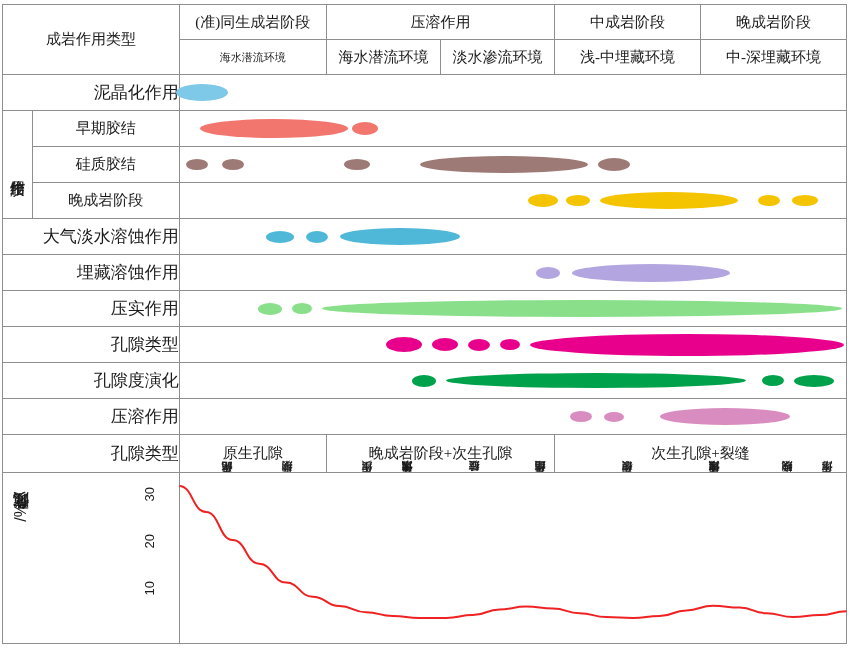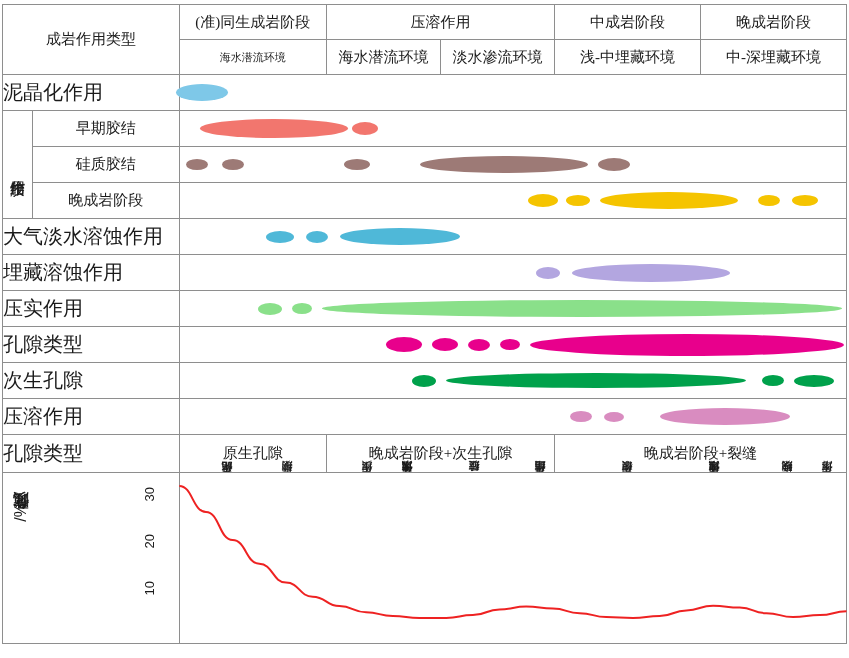--- a/index.html
+++ b/index.html
@@ -2,21 +2,21 @@
 <html><head>
 <meta charset="utf-8">
 <style>
   html,body{margin:0;padding:0;background:#fff;}
   body{font-family:"Liberation Sans","DejaVu Sans",sans-serif;color:#1a1a1a;}
   #wrap{position:relative;width:849px;height:658px;overflow:hidden;}
   .tbl{position:absolute;left:2px;top:4px;width:845px;border-collapse:collapse;table-layout:fixed;}
   .tbl td,.tbl th{border:1px solid #8e8e8e;padding:0;font-weight:normal;}
   .hdr{text-align:center;font-size:15px;height:34px;font-family:Liberation Serif, serif;}
   .lbl{text-align:center;font-size:15px;}
-  .rowlbl{width:155px;text-align:left;font-size:20px;height:35px;}
+  .rowlbl{width:155px;text-align:right;font-size:17px;height:35px;}
   .cellbar{position:relative;height:35px;}
   .vert{writing-mode:vertical-rl;text-orientation:upright;}
   .group-v{width:26px;text-align:center;font-size:15px;line-height:1.1;}
   .group-v span{display:inline-block;}
   .sub{width:129px;text-align:center;font-size:11px;}
   
   #bars{position:absolute;left:0;top:0;width:849px;height:658px;pointer-events:none;}
   .ell{position:absolute;border-radius:50%;}
   
   .chartbox{position:relative;height:170px;}
@@ -85,33 +85,33 @@
       </tr>
       <tr>
         <td class="rowlbl" colspan="2">压实作用</td>
         <td class="cellbar" colspan="5"></td>
       </tr>
       <tr>
         <td class="rowlbl" colspan="2">孔隙类型</td>
         <td class="cellbar" colspan="5"></td>
       </tr>
       <tr>
-        <td class="rowlbl" colspan="2">次生孔隙</td>
+        <td class="rowlbl" colspan="2">孔隙度演化</td>
         <td class="cellbar" colspan="5"></td>
       </tr>
       <tr>
         <td class="rowlbl" colspan="2">压溶作用</td>
         <td class="cellbar" colspan="5"></td>
       </tr>
 
       <tr>
         <td class="rowlbl" colspan="2" style="height:37px">孔隙类型</td>
         <td class="hdr">原生孔隙</td>
         <td class="hdr" colspan="2">晚成岩阶段+次生孔隙</td>
-        <td class="hdr" colspan="2">晚成岩阶段+裂缝</td>
+        <td class="hdr" colspan="2">次生孔隙+裂缝</td>
       </tr>
 
       <tr>
         <td class="chartbox" colspan="2">
           <div class="ylabel">孔隙度演化/%</div>
         <div class="ytick" style="left: 138.766px; top: 107.857px;">10</div>
             <div class="ytick" style="left: 138.766px; top: 60.7143px;">20</div>
             <div class="ytick" style="left: 138.766px; top: 13.5714px;">30</div>
           </td>
         <td class="chartbox" colspan="5">

